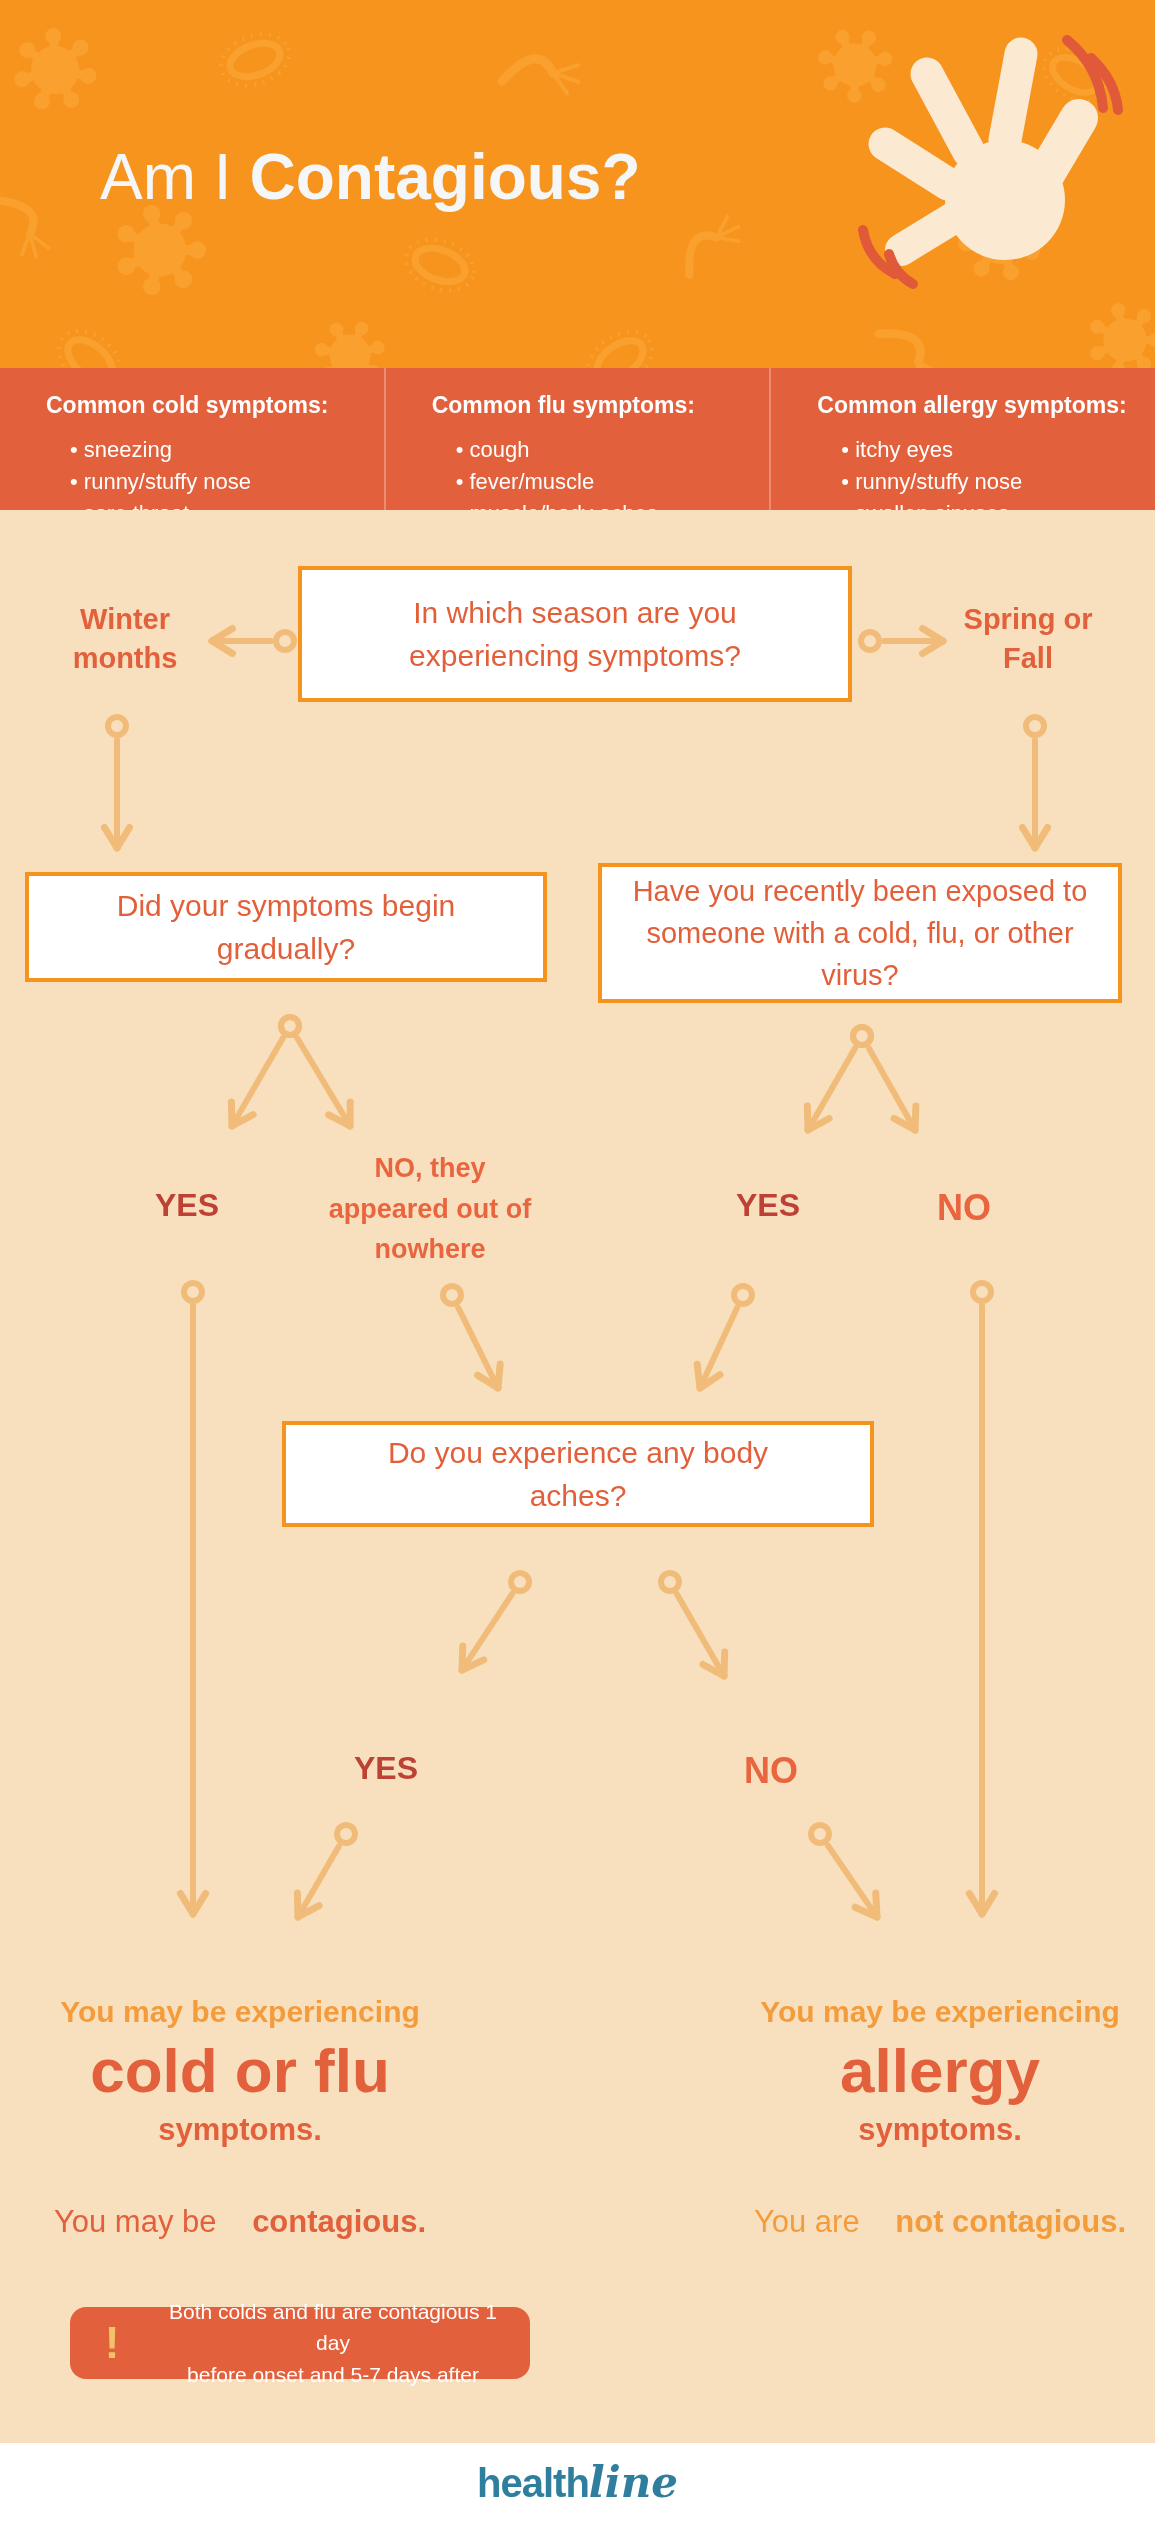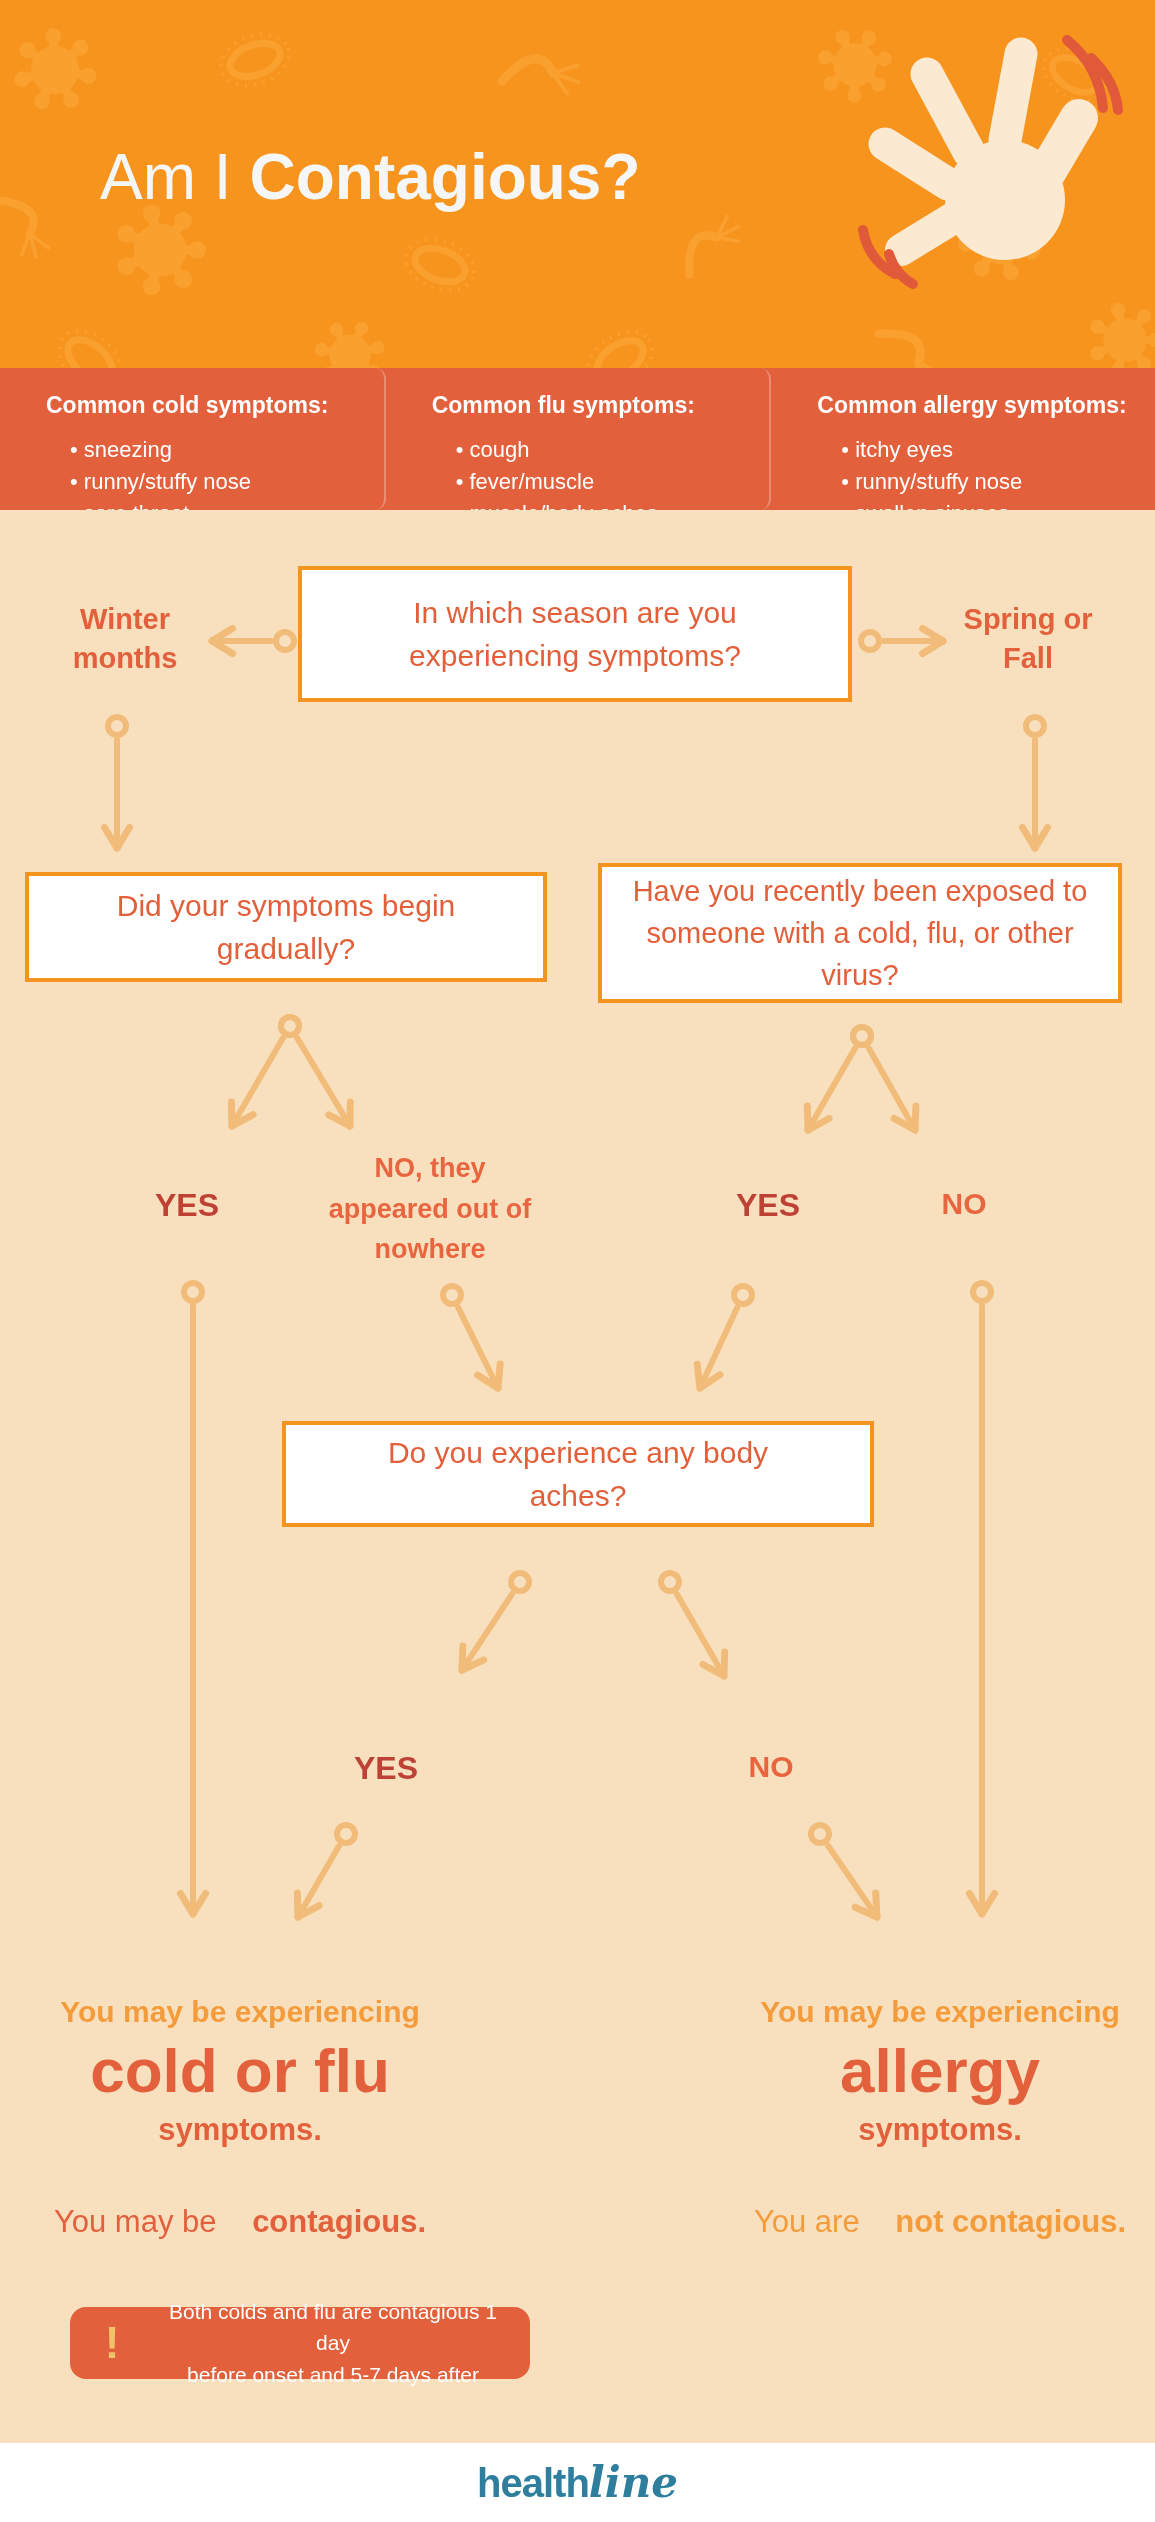--- a/index.html
+++ b/index.html
@@ -9,39 +9,39 @@
   
   .header{position:absolute;left:0;top:0;width:1155px;height:368px;background:#F7941D;overflow:hidden;}
   .germs{position:absolute;left:0;top:0;}
   .title{position:absolute;left:100px;top:140px;font-size:64px;color:#F5F6F8;white-space:nowrap;}
   .title .light{font-weight:400;margin-right:.28em;}
   .title .bold{font-weight:800;}
   .hand{position:absolute;left:845px;top:22px;}
 
   
   .symbar{position:absolute;left:0;top:368px;width:1155px;height:142px;background:#E2603C;display:flex;color:#fff;}
-  .sym-col{flex:1;box-sizing:border-box;padding:24px 14px 0 46px;border-radius:11px;}
+  .sym-col{flex:1;box-sizing:border-box;padding:24px 14px 0 46px;}
   .sym-col.divider{border-right:2px solid rgba(255,255,255,.28);}
   .sym-title{font-size:23px;font-weight:bold;}
   .sym-col ul{list-style:none;margin:15px 0 0 24px;padding:0;}
   .sym-col li{font-size:22px;line-height:1.45;}
   .sym-col li::before{content:"• ";}
 
   
   .flowbg{position:absolute;left:0;top:510px;width:1155px;height:1933px;background:#F8E0BE;}
   .arrows{position:absolute;left:0;top:0;pointer-events:none;}
 
   .qbox{position:absolute;box-sizing:border-box;background:#ffffff;border:4px solid #F4941F;
         display:flex;align-items:center;justify-content:center;text-align:center;
         font-weight:normal;color:#E25F39;font-size:30px;line-height:1.45;}
 
   .lbl{position:absolute;text-align:center;font-weight:bold;line-height:1.35;}
   .lbl.season{font-size:29px;color:#E2603C;}
   .lbl.yes{font-size:32px;color:#BE4136;font-weight:800;}
-  .lbl.no{font-size:30px;color:#E8653F;font-weight:800;}
+  .lbl.no{font-size:36px;color:#E8653F;font-weight:800;}
   .lbl.no-long{font-size:27px;color:#E8653F;line-height:1.5;}
 
   .result{position:absolute;text-align:center;}
   .result .lead{font-size:30px;font-weight:600;color:#F49C3C;line-height:1.3;}
   .result .big{font-size:62px;font-weight:800;color:#E2603C;line-height:1.15;margin-top:4px;}
   .result .tail{font-size:31px;font-weight:600;color:#E2603C;margin-top:6px;}
   .verdict{position:absolute;text-align:center;font-size:31px;line-height:1.3;}
   .verdict.left{color:#E2603C;}
   .verdict.right{color:#F49C3C;}
   .verdict b{font-weight:800;margin-left:27px;}

